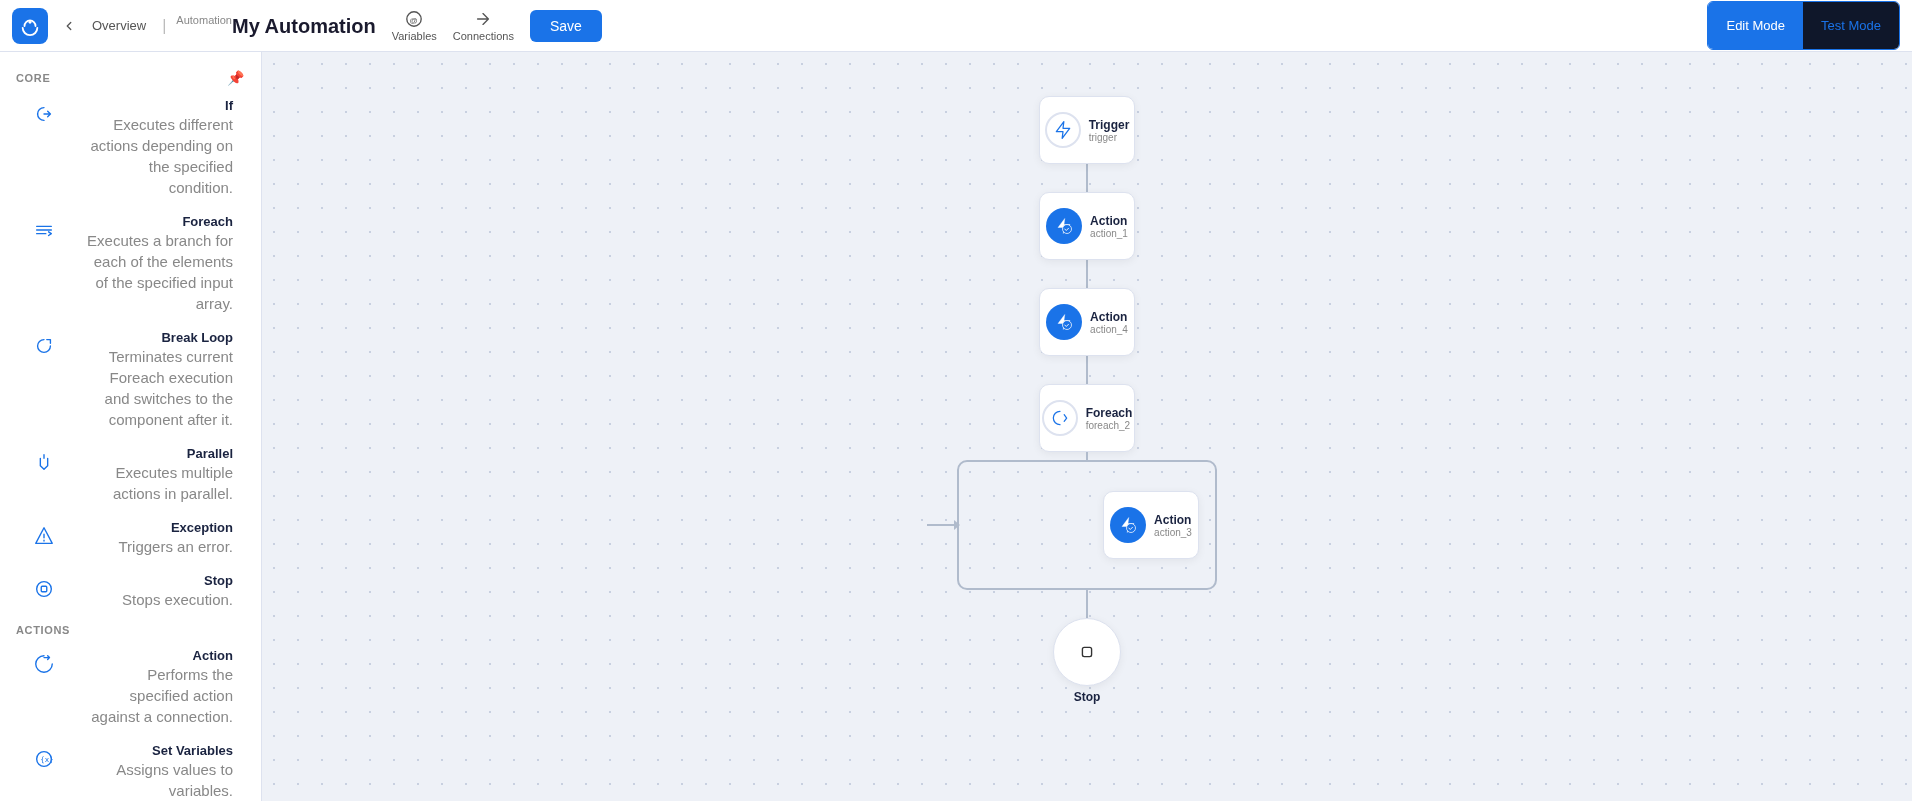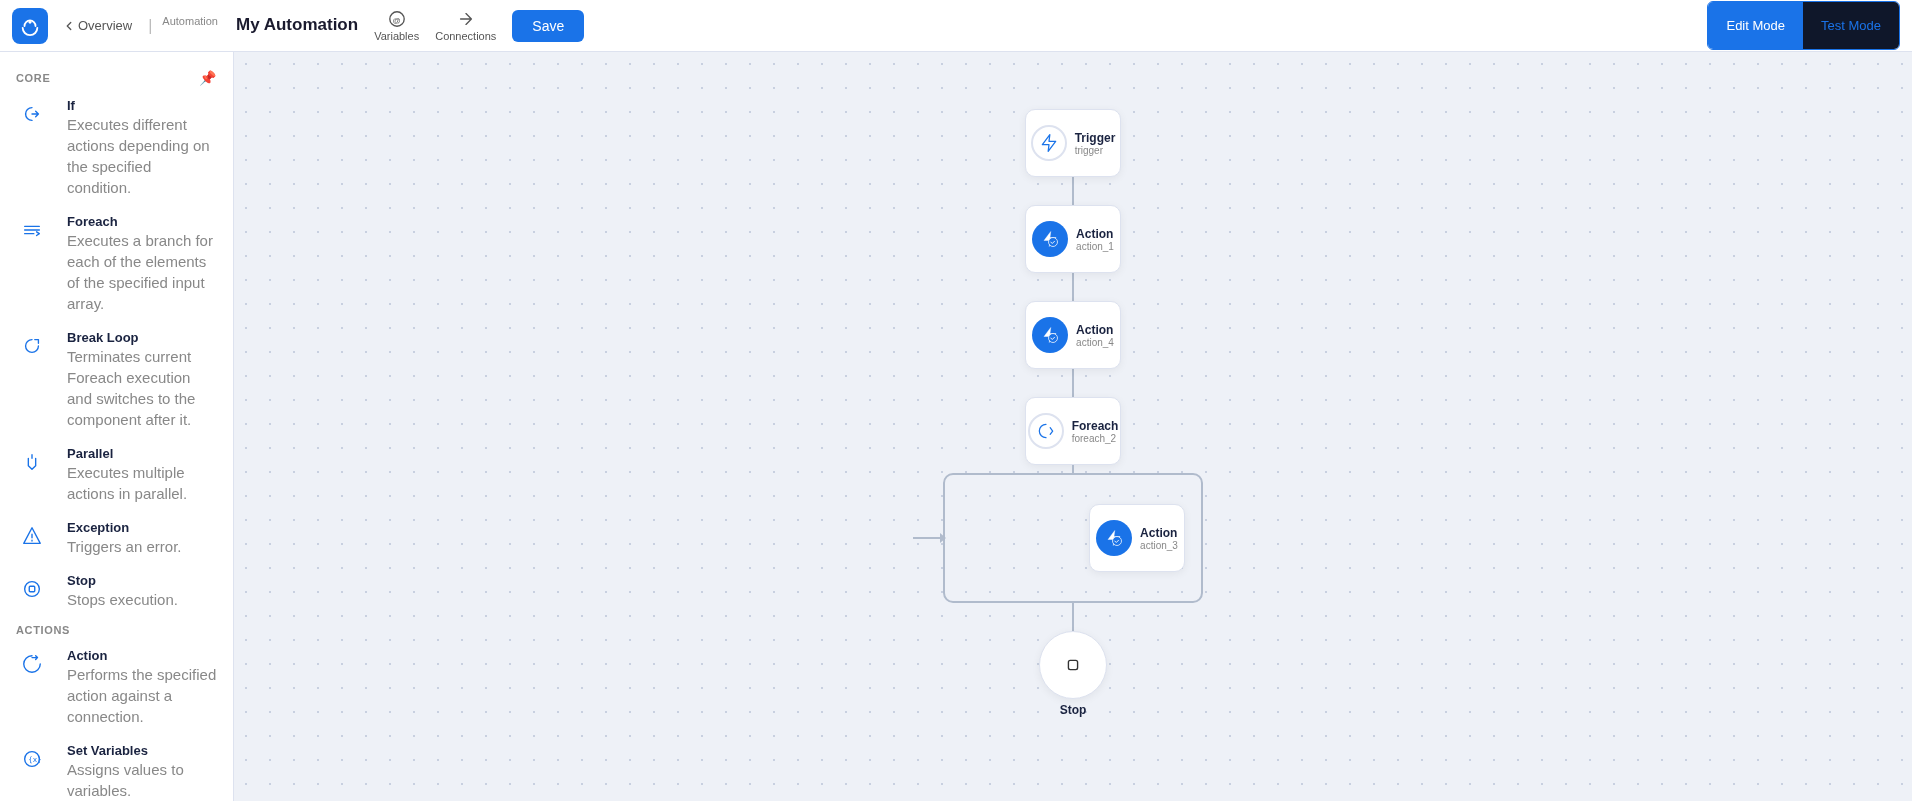--- a/index.html
+++ b/index.html
@@ -20,31 +20,31 @@
     .logo-btn {
       width: 36px; height: 36px;
       background: #1a73e8;
       border-radius: 8px;
       display: flex; align-items: center; justify-content: center;
       cursor: pointer;
       flex-shrink: 0;
     }
     .logo-btn svg { width: 22px; height: 22px; }
     .back-btn {
-      display: flex; align-items: flex-end; gap: 2px;
+      display: flex; align-items: flex-end; gap: 16px;
       color: #555; font-size: 13px; cursor: pointer;
       padding: 4px 6px;
       border-radius: 4px;
     }
     .breadcrumb-sep { color: #bbb; margin: 0 2px; }
     .breadcrumb-section {
       display: flex; line-height: 1.2;
     }
     .breadcrumb-top { font-size: 11px; color: #888; }
-    .breadcrumb-title { font-size: 17px; font-weight: 600; color: #1a1a2e; margin-left: 18px; }
+    .breadcrumb-title { font-size: 20px; font-weight: 600; color: #1a1a2e; }
     .header-actions {
       display: flex; align-items: center; gap: 16px; margin-left: 8px;
     }
     .header-action-item {
       display: flex; flex-direction: column; align-items: center;
       font-size: 11px; color: #555; cursor: pointer; gap: 2px;
     }
     .header-action-item svg { width: 18px; height: 18px; }
     .save-btn {
       background: #1a73e8; color: #fff;
@@ -67,38 +67,39 @@
     .mode-btn.inactive { background: #0f172a; color: #1a73e8; }
 
     
     .main-layout {
       display: flex;
       height: calc(100vh - 52px);
     }
 
     
     .sidebar {
-      width: 234px;
+      width: 262px;
       background: #fff;
       border-right: 1px solid #dde2ef;
       overflow-y: auto;
       padding: 12px 0;
       flex-shrink: 0;
     }
     .sidebar-section-header {
       font-size: 11px; font-weight: 700; color: #888;
       padding: 6px 16px 4px;
       letter-spacing: 0.06em;
       display: flex; align-items: center; justify-content: space-between;
     }
     .pin-icon { color: #aaa; cursor: pointer; font-size: 14px; }
     .sidebar-item {
-      display: flex; align-items: flex-start; gap: 19px;
-      padding: 8px 16px;
+      display: flex; align-items: flex-start; gap: 26px;
+      padding: 8px 28px;
       cursor: pointer;
+      text-align: right;
     }
     .sidebar-item-icon {
       width: 32px; height: 32px;
       flex-shrink: 0;
       display: flex; align-items: center; justify-content: center;
       color: #1a73e8;
     }
     .sidebar-item-icon svg { width: 22px; height: 22px; }
     .sidebar-item-text { flex: 1; }
     .sidebar-item-name { font-size: 13px; font-weight: 600; color: #1a2340; margin-bottom: 1px; }
@@ -110,21 +111,21 @@
       background: #eef1f7;
       background-image: radial-gradient(circle, #c8d0e0 1px, transparent 1px);
       background-size: 24px 24px;
       position: relative;
       overflow: hidden;
     }
 
     
     .flow-container {
       position: absolute;
-      top: 57px;
+      top: 44px;
       left: 50%;
       transform: translateX(-50%);
       display: flex;
       flex-direction: column;
       align-items: center;
       gap: 0;
     }
 
     .flow-node {
       display: flex;

